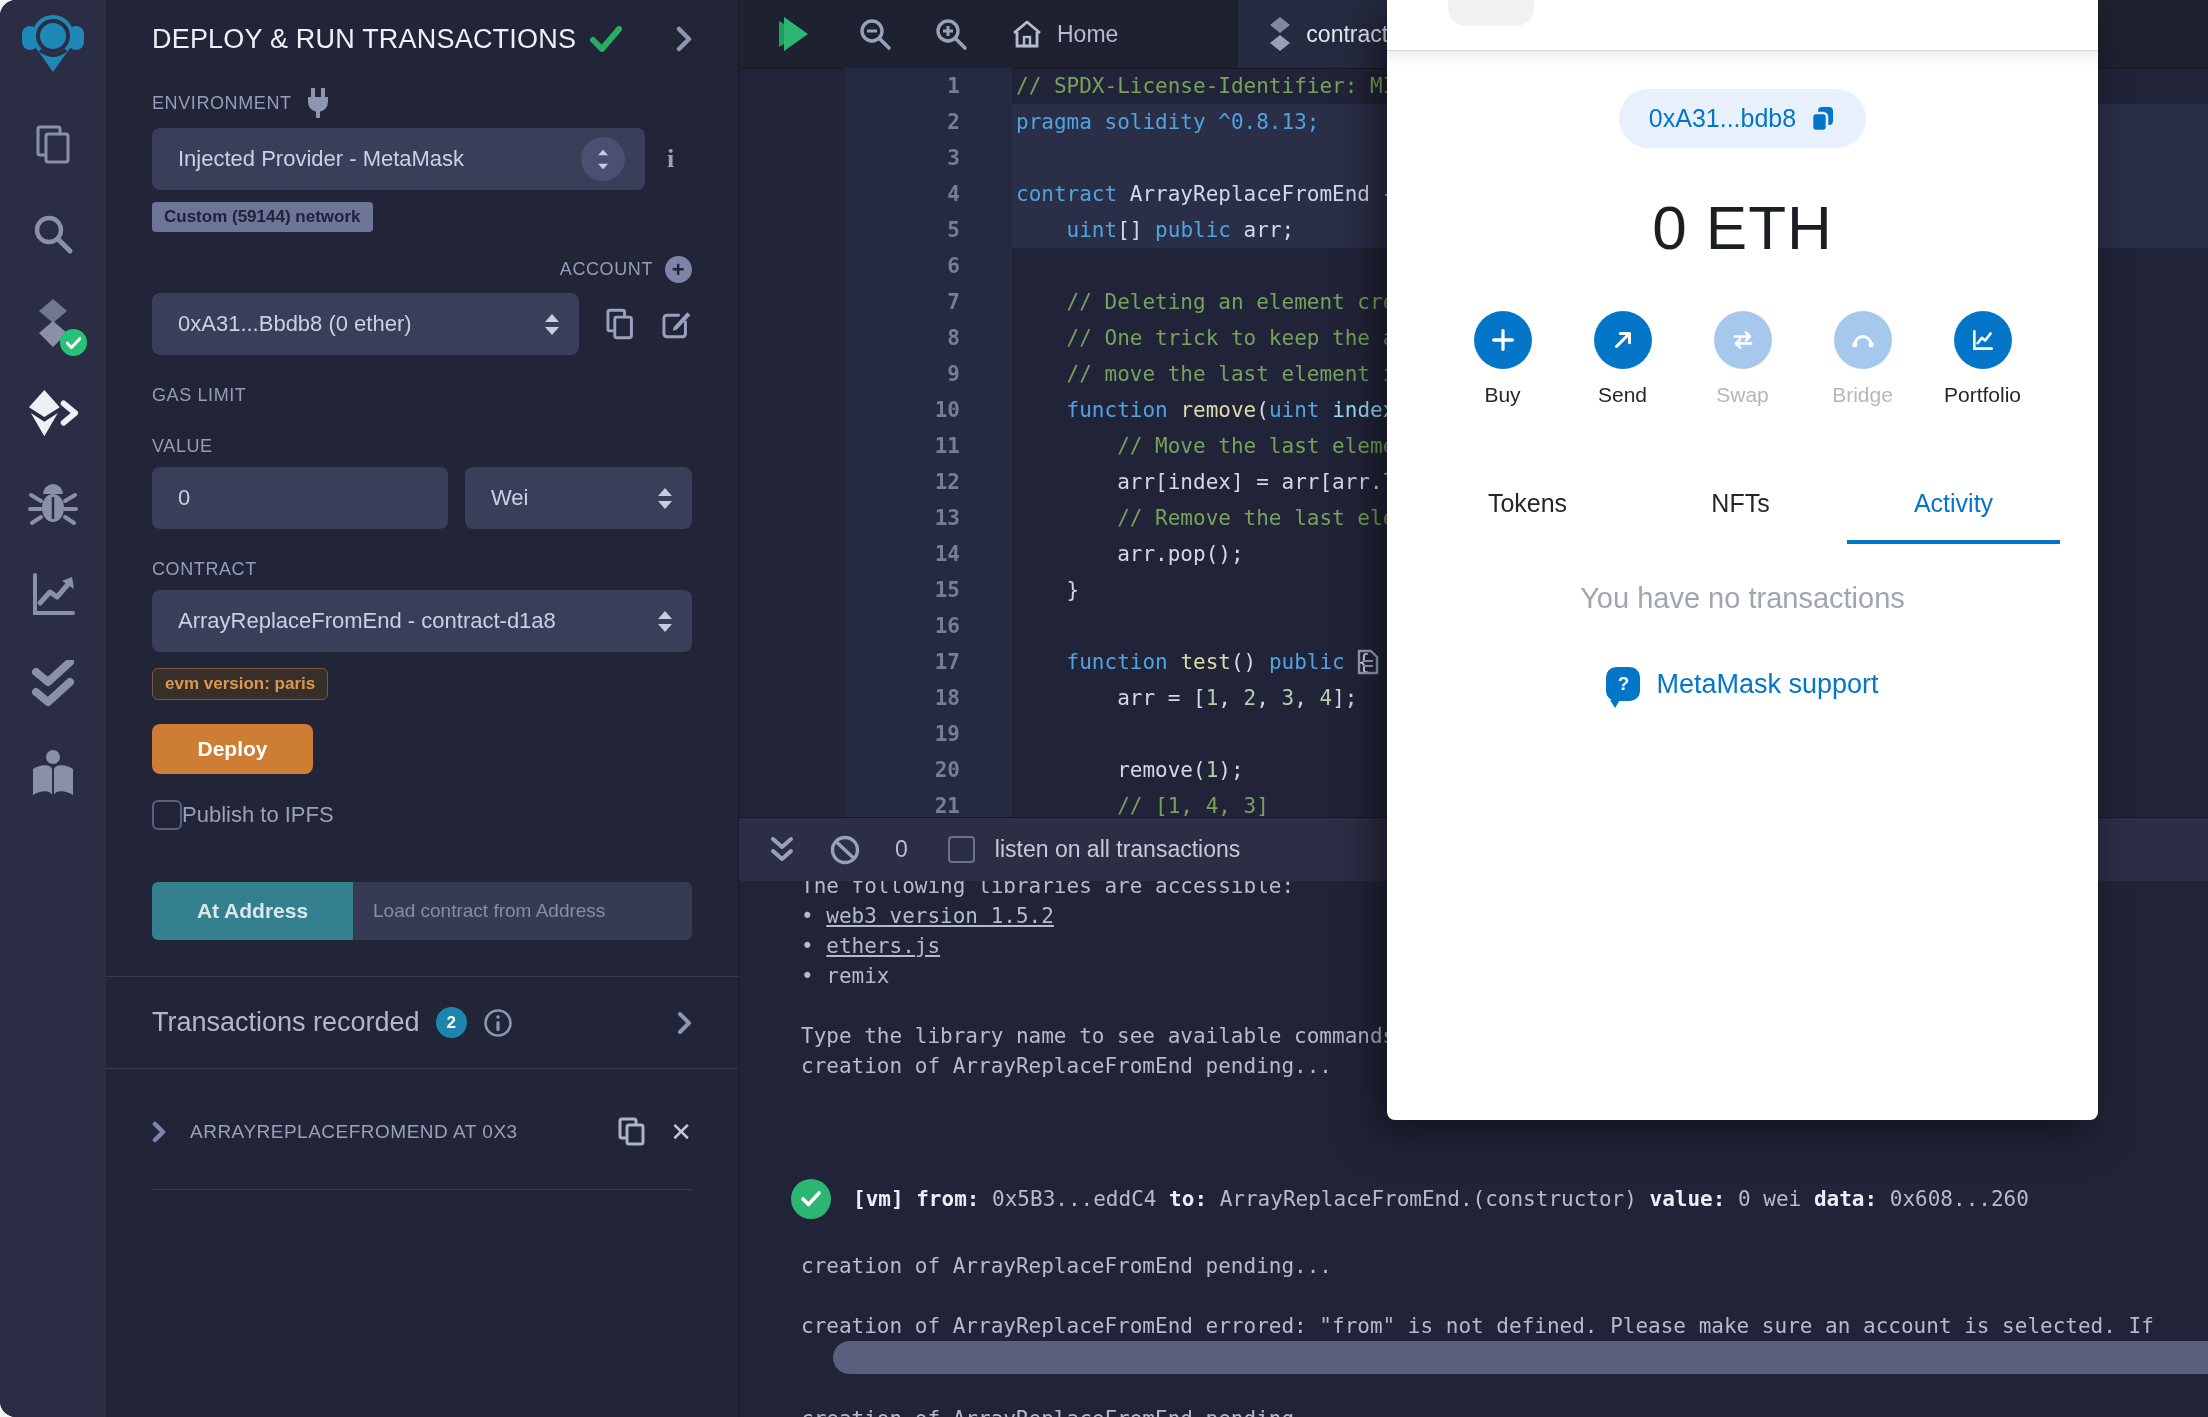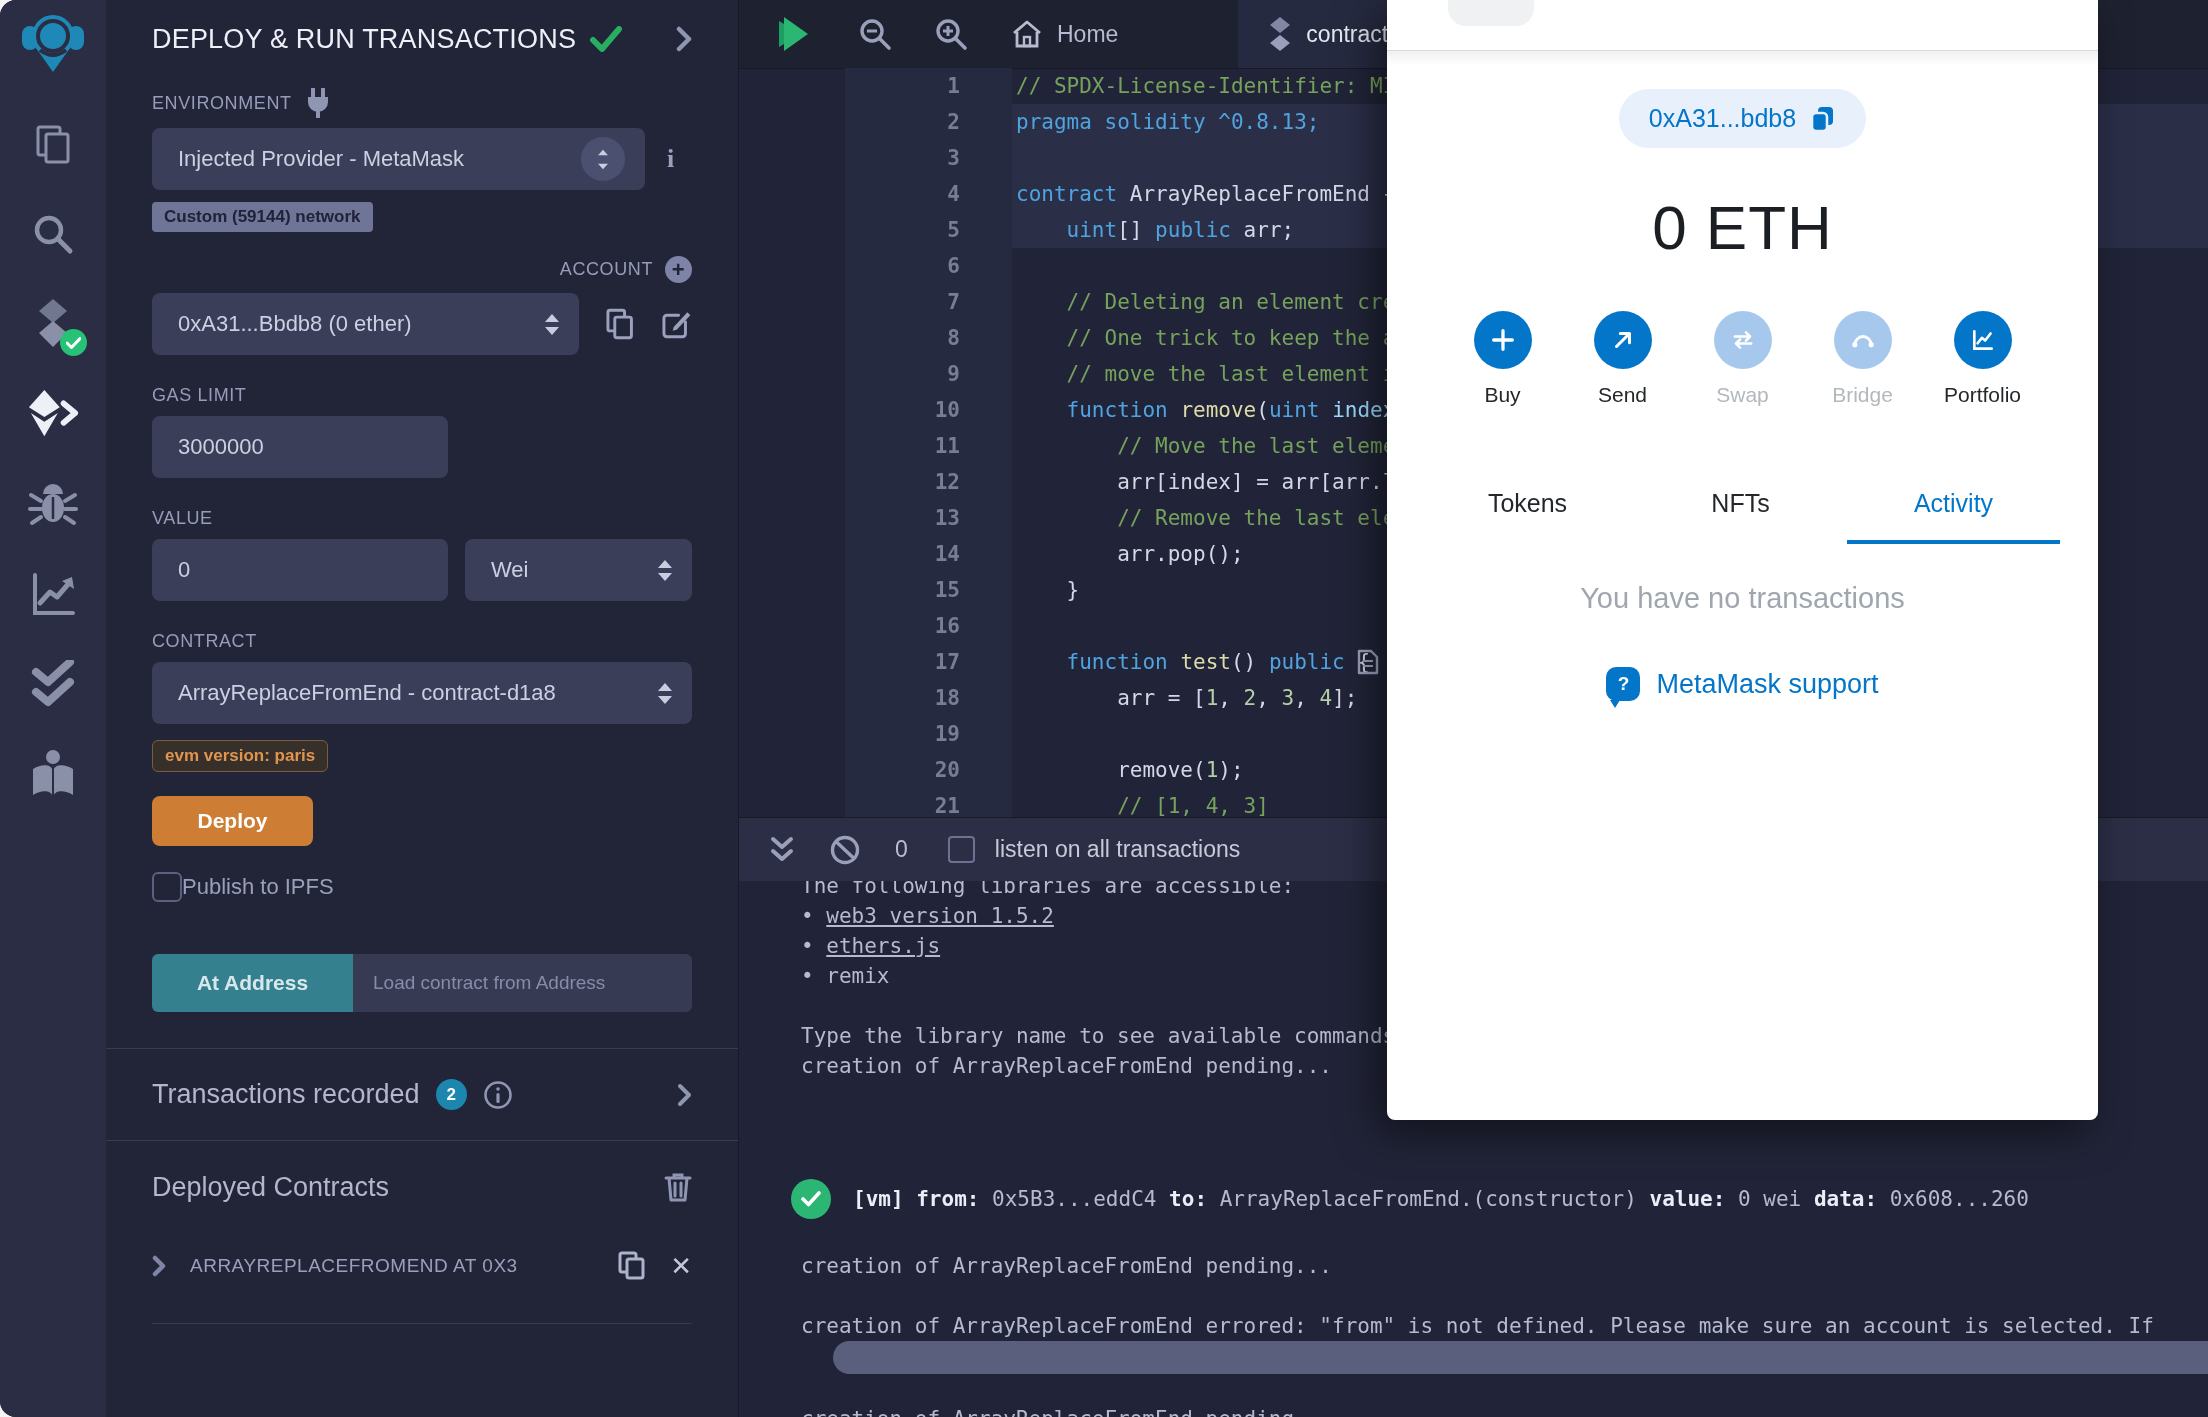--- a/index.html
+++ b/index.html
@@ -272,23 +272,20 @@
       </svg>
       <svg width="32" height="32" viewBox="0 0 32 32">
         <path d="M25 14 v12 a3 3 0 0 1 -3 3 H6 a3 3 0 0 1 -3 -3 V10 a3 3 0 0 1 3 -3 h12" fill="none" stroke="#9ba1bd" stroke-width="3" stroke-linecap="round"></path>
         <path d="M13 19 L27 4 l3 3 L16 22 l-4 1 z" fill="#9ba1bd"></path>
       </svg>
     </div>
 
     <div class="sec-label mt30">
       <span>GAS LIMIT</span>
     </div>
-    <div class="mt10" style="width:296px;">
-      <input class="inp" value="3000000" style="">
-    </div>
 
     <div class="sec-label mt30">
       <span>VALUE</span>
     </div>
     <div class="row mt10" style="gap:17px;">
       <div style="width:296px;">
           <input class="inp" value="0" style="">
         </div>
       <div class="sel" style="flex:1;">
         <span class="txt">Wei</span>
@@ -333,30 +330,20 @@
         <circle cx="15" cy="9" r="1.8" fill="#8f96b2"></circle>
         <rect x="13.4" y="13" width="3.2" height="10" rx="1.6" fill="#8f96b2"></rect>
       </svg>
       <svg width="15" height="24" viewBox="0 0 15 24" style="margin-left:auto">
         <polyline points="3,3 12,12 3,21" fill="none" stroke="#8f96b2" stroke-width="4" stroke-linecap="round" stroke-linejoin="round"></polyline>
       </svg>
     </div>
 
     <div class="divider"></div>
 
-    <div class="deployed-head">
-      <span class="sec-title">Deployed Contracts</span>
-      <svg width="28" height="32" viewBox="0 0 28 32" style="margin-left:auto">
-        <line x1="2" y1="7" x2="26" y2="7" stroke="#8f96b2" stroke-width="3" stroke-linecap="round"></line>
-        <path d="M10 7 V4 h8 v3" fill="none" stroke="#8f96b2" stroke-width="3"></path>
-        <path d="M5 7 l2 22 h14 l2 -22" fill="none" stroke="#8f96b2" stroke-width="3" stroke-linejoin="round"></path>
-        <line x1="11" y1="12" x2="11" y2="25" stroke="#8f96b2" stroke-width="3" stroke-linecap="round"></line>
-        <line x1="17" y1="12" x2="17" y2="25" stroke="#8f96b2" stroke-width="3" stroke-linecap="round"></line>
-      </svg>
-    </div>
 
     <div class="deployed-row">
       <svg width="14" height="22" viewBox="0 0 14 22">
         <polyline points="3,3 11,11 3,19" fill="none" stroke="#7e85a8" stroke-width="4.5" stroke-linecap="round" stroke-linejoin="round"></polyline>
       </svg>
       <span class="dep-name">ARRAYREPLACEFROMEND AT 0X3</span>
       <svg width="28" height="30" viewBox="0 0 28 30">
         <rect x="2" y="2" width="16" height="19" rx="2" fill="none" stroke="#aeb3cc" stroke-width="3"></rect>
         <rect x="9" y="8" width="16" height="19" rx="2" fill="#222438" stroke="#aeb3cc" stroke-width="3"></rect>
       </svg>

